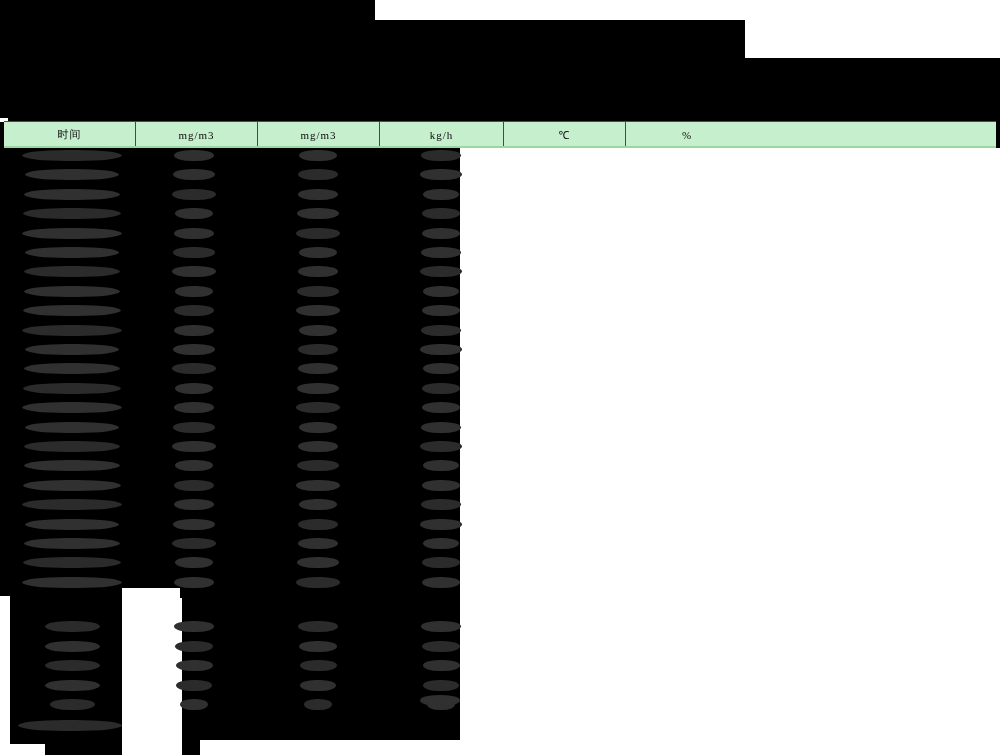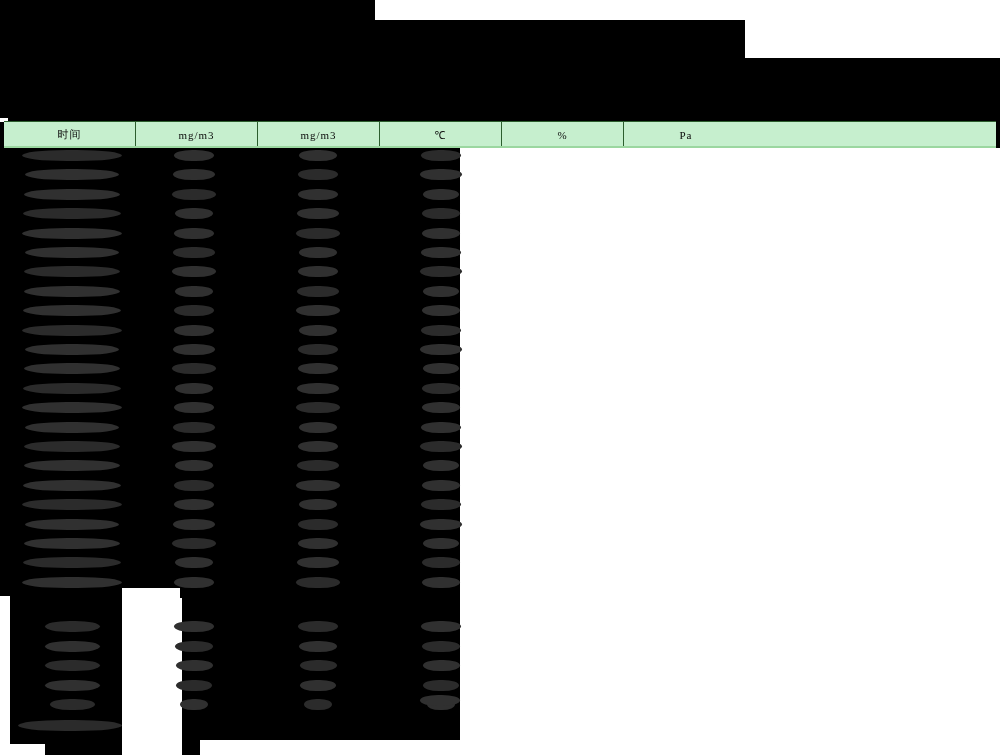--- a/index.html
+++ b/index.html
@@ -96,23 +96,23 @@
 
 <div class="top-band"></div>
 <div class="mask-a"></div>
 <div class="mask-b"></div>
 <div class="mask-c"></div>
 
 <div class="header-row" id="header-row">
     <div class="header-cell" style="width: 132px;">时间</div>
     <div class="header-cell" style="width: 122px;">mg/m3</div>
     <div class="header-cell" style="width: 122px;">mg/m3</div>
+    <div class="header-cell" style="width: 124px;">kg/h</div>
     <div class="header-cell" style="width: 122px;">℃</div>
     <div class="header-cell" style="width: 122px;">%</div>
-    <div class="header-cell" style="width: 124px;">Pa</div>
   </div>
 <div class="green-ragged"></div>
 
 <div class="sheet-body" id="sheet-body">
     <div class="cut" style="left: 460px; top: 0px; width: 540px; height: 607px;"></div>
     <div class="cut" style="left: 0px; top: 448px; width: 10px; height: 159px;"></div>
     <div class="cut" style="left: 122px; top: 450px; width: 60px; height: 157px;"></div>
     <div class="cut" style="left: 0px; top: 577px; width: 8px; height: 30px;"></div>
     <div class="cut" style="left: 200px; top: 592px; width: 175px; height: 15px;"></div>
     <div class="cut" style="left: 375px; top: 592px; width: 85px; height: 15px;"></div>

